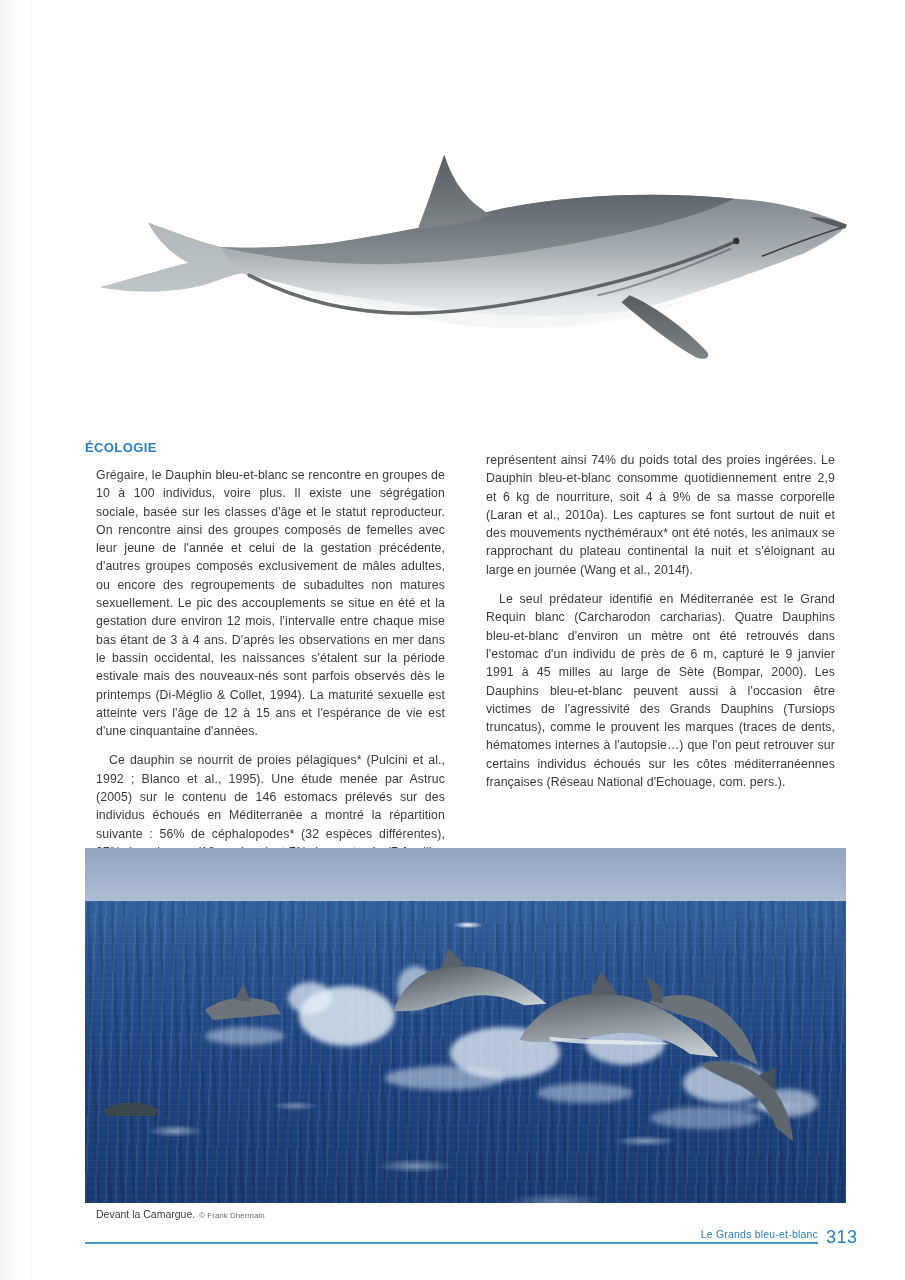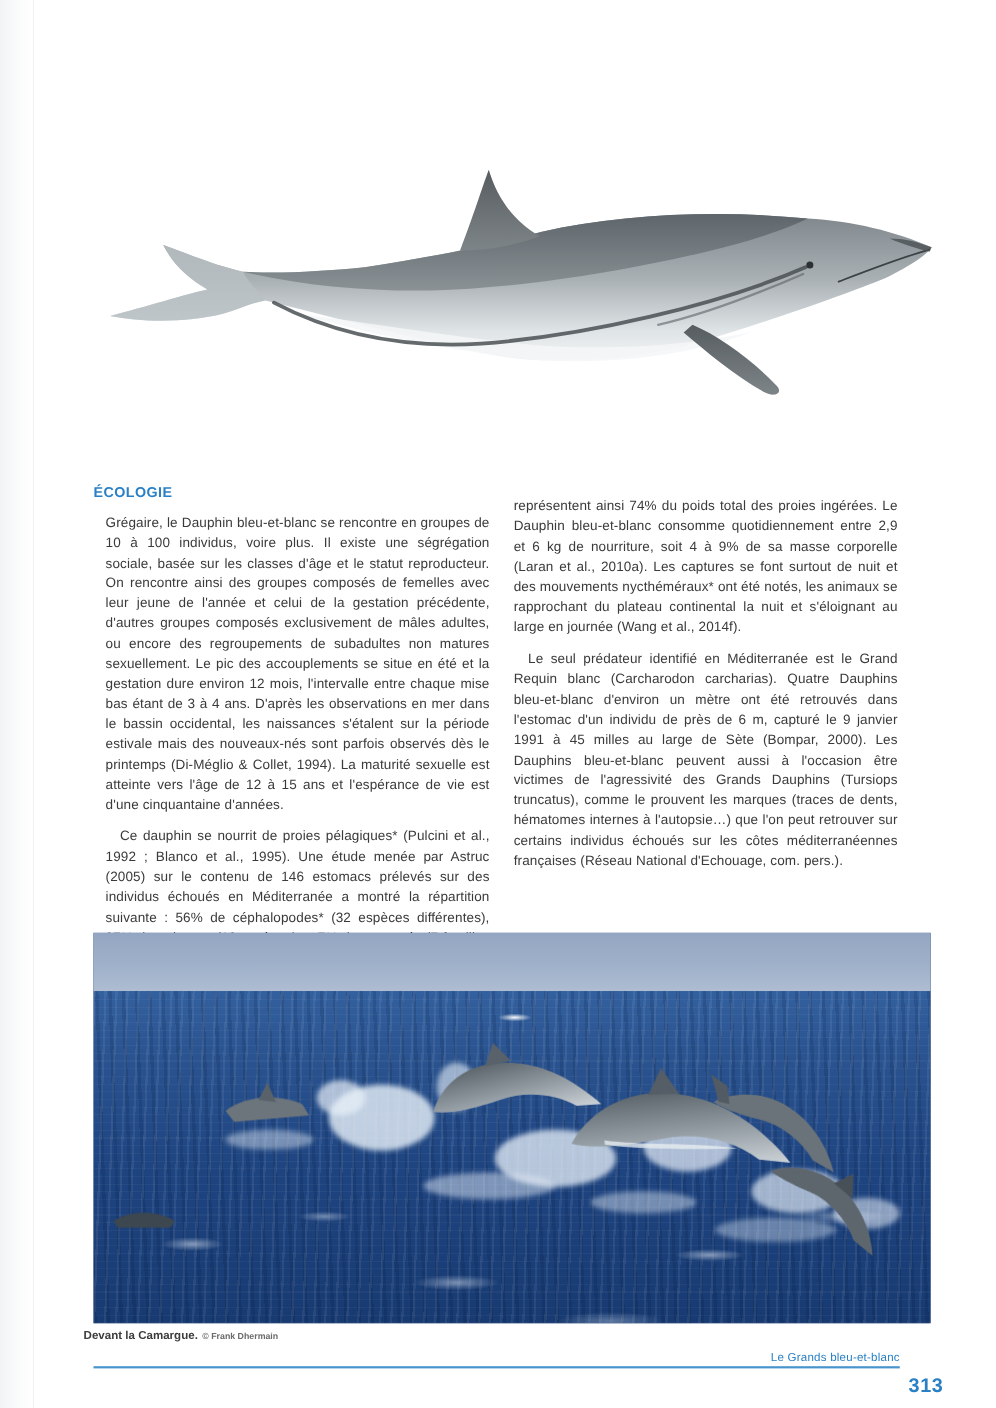--- a/index.html
+++ b/index.html
@@ -11,21 +11,21 @@
   .page-edge{
     position:absolute;left:0;top:0;bottom:0;width:30px;
     background:linear-gradient(90deg,#f2f3f4 0%,#fafbfb 55%,#ffffff 100%);
     border-right:1px solid #f0f1f1;
   }
   
   .illustration{position:absolute;left:90px;top:130px;width:765px;height:240px;}
   
   .columns{
     position:absolute;left:85px;top:440px;width:761px;
-    display:flex;
+    display:flex;gap:19px;
   }
   .col{width:371px;font-size:12.3px;line-height:18.3px;text-align:justify;
        color:#3a3a3a;letter-spacing:.1px;}
   .col p{margin:11px;}
   .col p.indent{text-indent:13px;}
   .heading{
     font-size:13px;font-weight:bold;letter-spacing:.4px;
     margin:0 0 3px 0;line-height:15px;
   }
   
@@ -56,35 +56,35 @@
       radial-gradient(40px 9px at 90px 230px,rgba(235,242,250,.5),rgba(255,255,255,0) 70%),
       radial-gradient(55px 10px at 330px 265px,rgba(235,242,250,.45),rgba(255,255,255,0) 70%),
       radial-gradient(45px 8px at 560px 240px,rgba(235,242,250,.5),rgba(255,255,255,0) 70%),
       radial-gradient(60px 10px at 680px 205px,rgba(235,242,250,.4),rgba(255,255,255,0) 70%),
       radial-gradient(34px 7px at 210px 205px,rgba(235,242,250,.4),rgba(255,255,255,0) 70%),
       radial-gradient(70px 12px at 470px 300px,rgba(220,232,246,.35),rgba(255,255,255,0) 70%);
   }
   .pod{position:absolute;left:0;top:0;width:761px;height:355px;}
   
   .caption{
-    position:absolute;left:76px;top:1208px;width:600px;
-    font-size:10.5px;color:#3c3c3c;font-weight:bold;
+    position:absolute;left:96px;top:1208px;width:600px;
+    font-size:10.5px;color:#3c3c3c;
   }
   .caption .credit{font-size:8px;color:#6b6b6b;margin-left:4px;}
   
   .footer-rule{
     position:absolute;left:85px;top:1242px;width:733px;height:2px;
   }
   .running-title{
     position:absolute;left:85px;top:1228px;width:733px;
     text-align:right;font-size:10.5px;letter-spacing:.2px;
   }
   .page-number{
     position:absolute;left:826px;top:1227px;
-    font-size:18px;font-weight:bold;letter-spacing:.5px;margin-top:22px;
+    font-size:18px;font-weight:normal;letter-spacing:.5px;
   }
 </style>
 </head>
 <body>
 
 <div class="page-edge"></div>
 
 <div class="illustration">
   <svg width="765" height="240" viewBox="0 0 760 230" xmlns="http://www.w3.org/2000/svg">
     <defs>

